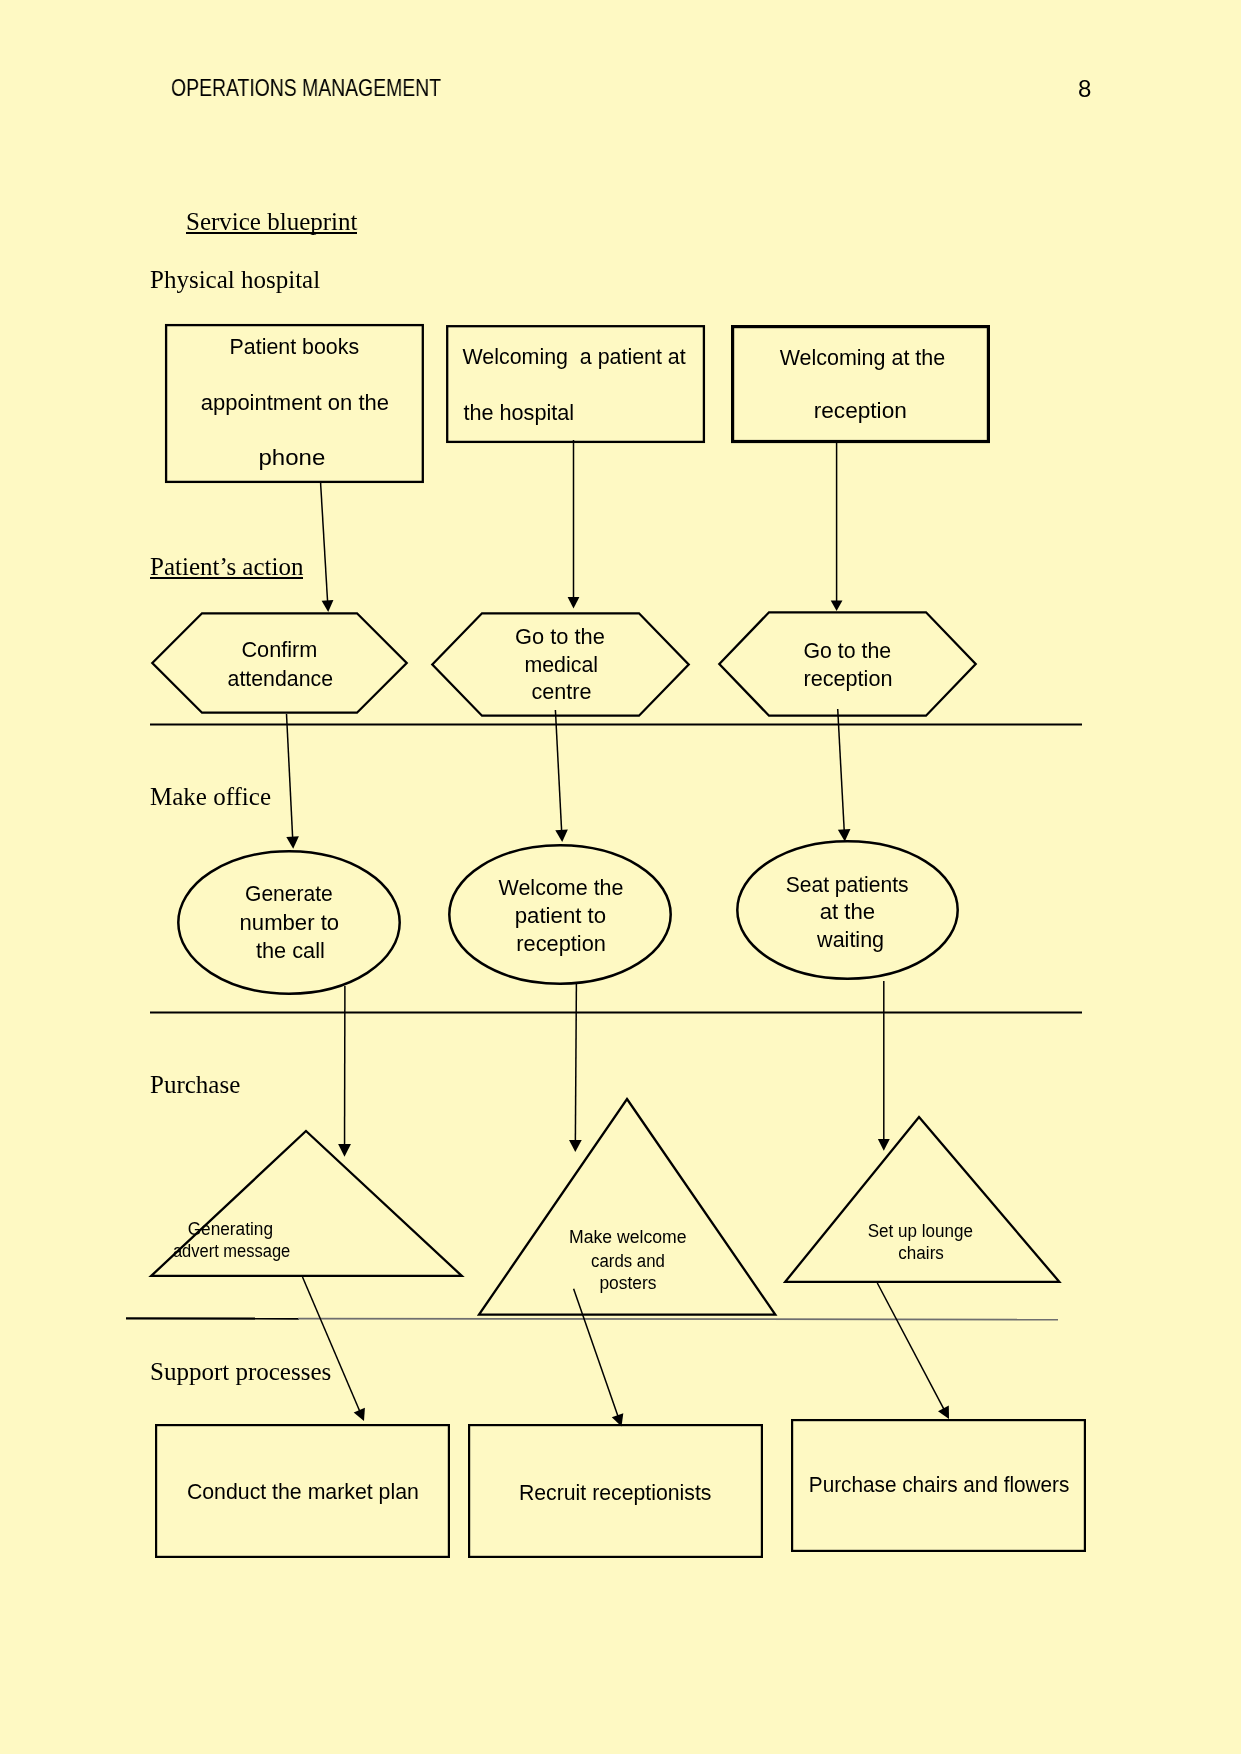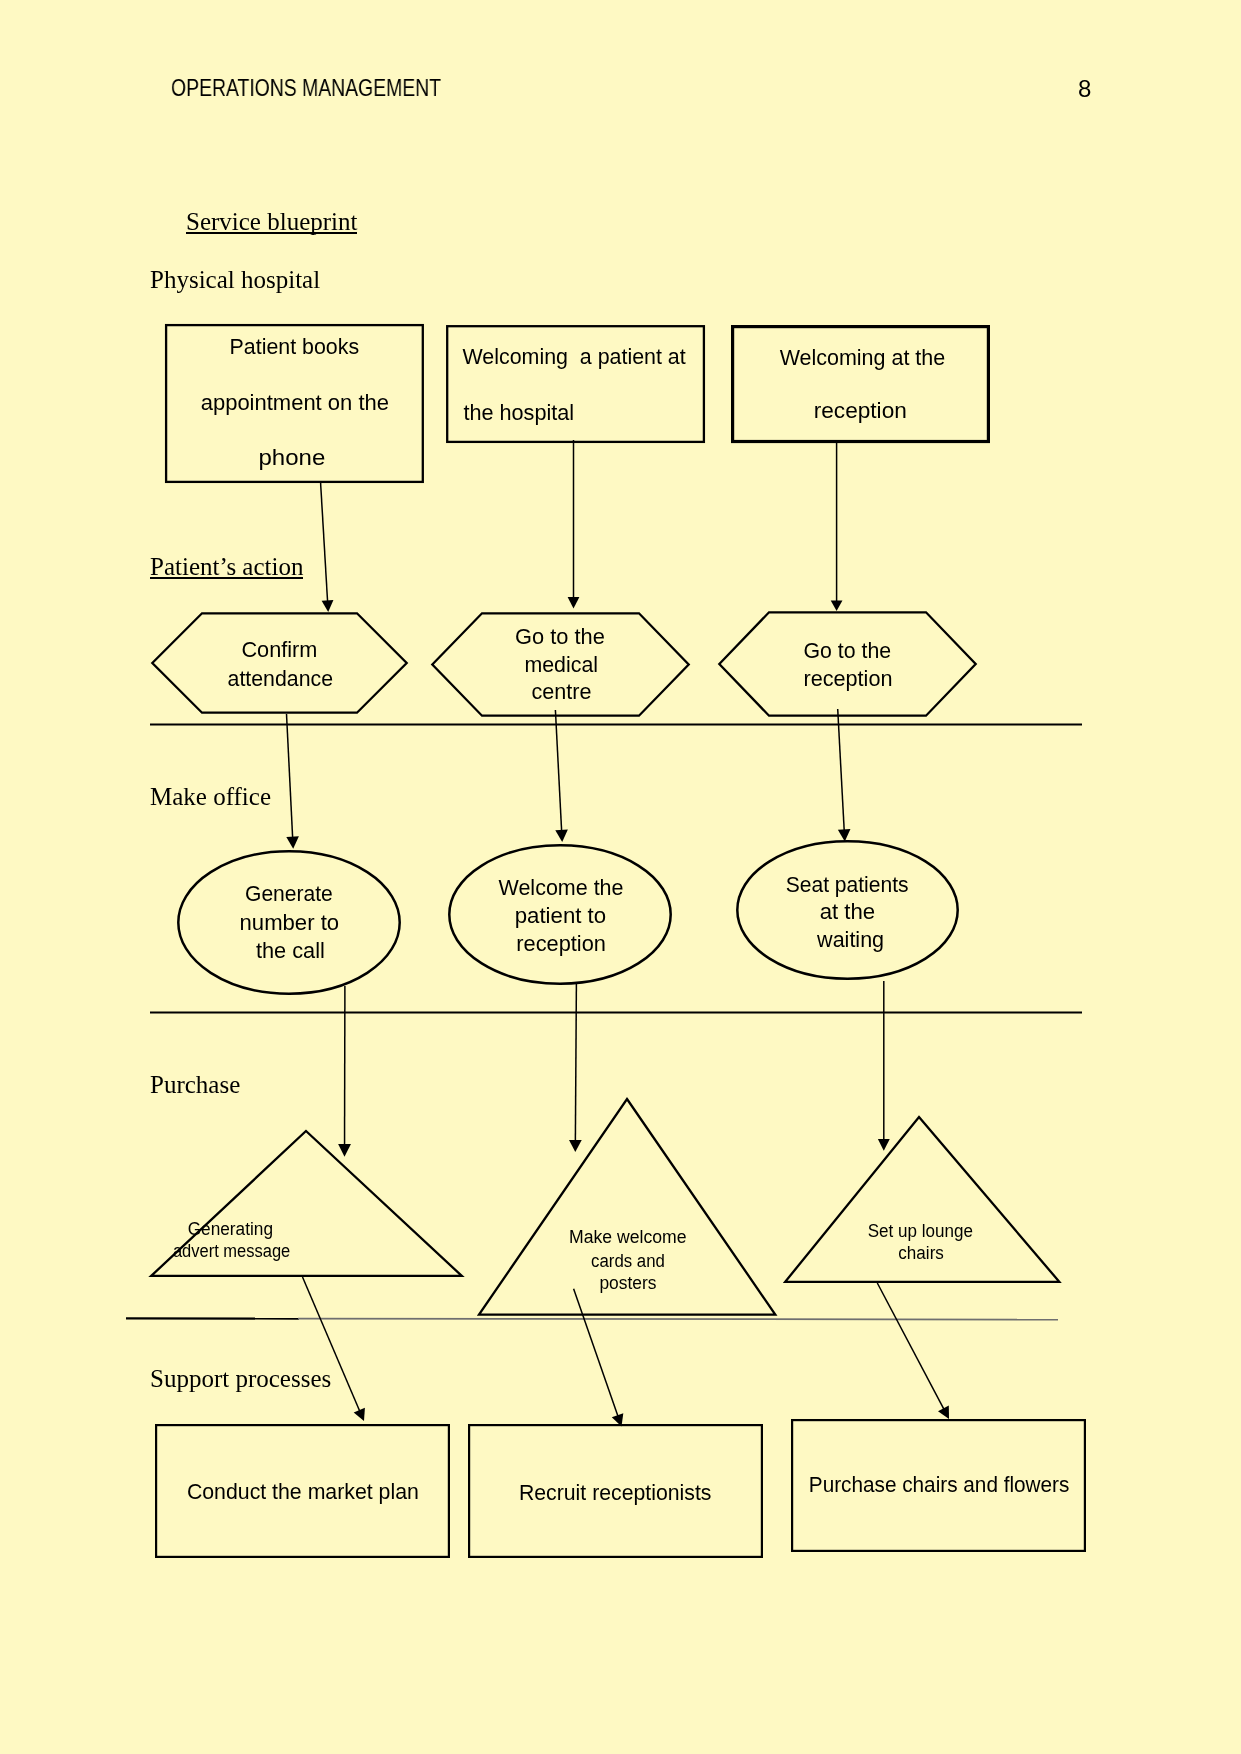--- a/index.html
+++ b/index.html
@@ -38,21 +38,21 @@
 <div class="page">
 
   <div class="hdr hdr-title">OPERATIONS MANAGEMENT</div>
   <div class="hdr hdr-page">8</div>
 
   <div class="lbl" style="left:150px; top:209px;margin-left:36px;"><span class="ul">Service blueprint</span></div>
   <div class="lbl" style="left:150px; top:267px;">Physical hospital</div>
   <div class="lbl" style="left:150px; top:554px;"><span class="ul">Patient’s action</span></div>
   <div class="lbl" style="left:150px; top:784px;">Make office</div>
   <div class="lbl" style="left:150px; top:1072px;">Purchase</div>
-  <div class="lbl" style="left:150px; top:1359px;margin-top:7px;">Support processes</div>
+  <div class="lbl" style="left:150px; top:1359px;">Support processes</div>
 
   <svg class="diagram" viewBox="0 0 1241 1754">
 
     <line class="sep" x1="150" y1="724.5" x2="1082" y2="724.5"></line>
     <line class="sep" x1="150" y1="1012.5" x2="1082" y2="1012.5"></line>
     <line class="sep" x1="126" y1="1318.3" x2="299" y2="1318.6"></line>
     <line class="sep-l" x1="298" y1="1318.6" x2="1058" y2="1319.6"></line>
 
     <rect class="shp" x="166.1" y="325.1" width="256.7" height="156.8"></rect>
     <rect class="shp" x="447.2" y="326.2" width="256.7" height="115.7"></rect>

